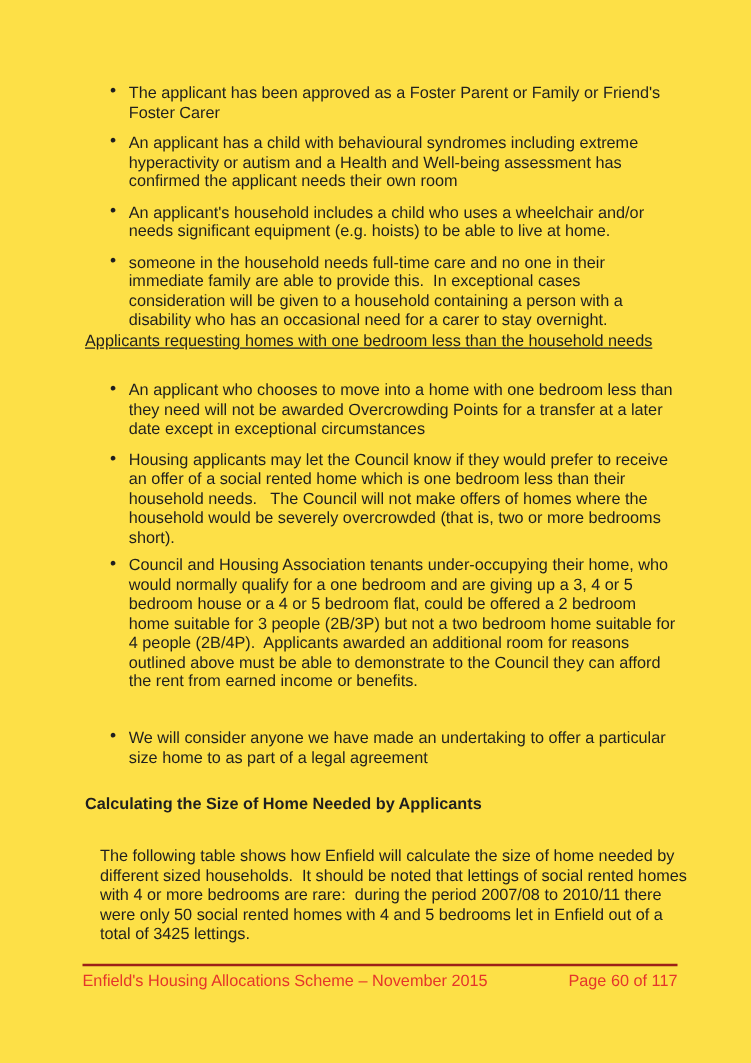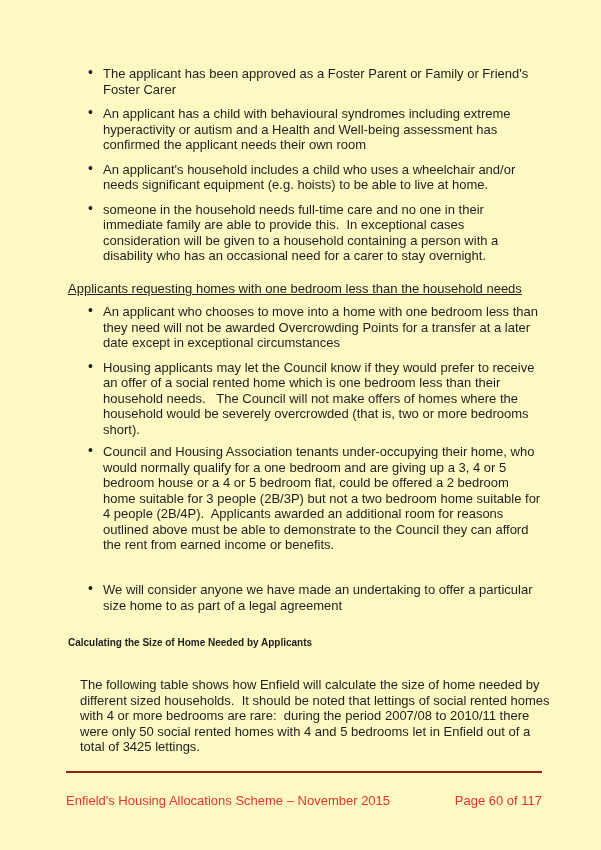--- a/index.html
+++ b/index.html
@@ -10,21 +10,21 @@
   *{box-sizing:border-box;}
   html,body{margin:0;padding:0;}
   body{
     width:601px;height:850px;
     background:#ffffff;
     font-family:"Liberation Sans","DejaVu Sans",sans-serif;
     color:var(--body-text);
     position:relative;
     overflow:hidden;
   }
-  .page{position:absolute;inset:0;background:#fef9c3;}
+  .page{position:absolute;inset:0;background:#fde047;}
   .block{
     position:absolute;left:68px;width:474px;
     font-size:13px;line-height:15.5px;
   }
   ul.bullets{list-style:none;margin:0;padding:0;}
   ul.bullets li{
     position:relative;
     padding-left:35px;
     margin-bottom:9px;
     white-space:pre-wrap;
@@ -33,46 +33,46 @@
     content:"\2022";
     position:absolute;left:20px;top:-1px;
     font-size:14px;
   }
   h2.u-heading{
     margin:0;font-size:13px;font-weight:normal;
     text-decoration:underline;
     white-space:pre-wrap;
   }
   h2.b-heading{
-    margin:0;font-size:10px;font-weight:bold;
+    margin:0;font-size:13px;font-weight:bold;
     white-space:pre-wrap;
   }
   p.body-para{margin:12px;white-space:pre-wrap;}
   .footer{
     position:absolute;left:66px;top:771px;width:476px;
     border-top:2px solid var(--footer-rule);
-    padding-top:20px;
+    padding-top:4px;
     display:flex;justify-content:space-between;
     color:var(--footer-red);
     font-size:13px;line-height:15px;
   }
 </style>
 </head>
 <body>
 
 <div class="page">
 
   <ul class="bullets block" style="top:66px">
     <li>The applicant has been approved as a Foster Parent or Family or Friend's Foster Carer</li>
     <li>An applicant has a child with behavioural syndromes including extreme hyperactivity or autism and a Health and Well-being assessment has confirmed the applicant needs their own room</li>
     <li>An applicant's household includes a child who uses a wheelchair and/or needs significant equipment (e.g. hoists) to be able to live at home.</li>
     <li>someone in the household needs full-time care and no one in their immediate family are able to provide this.  In exceptional cases consideration will be given to a household containing a person with a disability who has an occasional need for a carer to stay overnight.</li>
   </ul>
 
-  <h2 class="u-heading block" style="top:281px">Applicants requesting homes with one bedroom less than the household needs</h2>
+  <h2 class="u-heading block" style="top:265px">Applicants requesting homes with one bedroom less than the household needs</h2>
 
   <ul class="bullets block" style="top:293px">
     <li style="margin-top:11px">An applicant who chooses to move into a home with one bedroom less than they need will not be awarded Overcrowding Points for a transfer at a later date except in exceptional circumstances</li>
     <li>Housing applicants may let the Council know if they would prefer to receive an offer of a social rented home which is one bedroom less than their household needs.   The Council will not make offers of homes where the household would be severely overcrowded (that is, two or more bedrooms short).</li>
   </ul>
 
 
   <ul class="bullets block" style="top:444px">
     <li>Council and Housing Association tenants under-occupying their home, who would normally qualify for a one bedroom and are giving up a 3, 4 or 5 bedroom house or a 4 or 5 bedroom flat, could be offered a 2 bedroom home suitable for 3 people (2B/3P) but not a two bedroom home suitable for 4 people (2B/4P).  Applicants awarded an additional room for reasons outlined above must be able to demonstrate to the Council they can afford the rent from earned income or benefits.</li>
   </ul>

